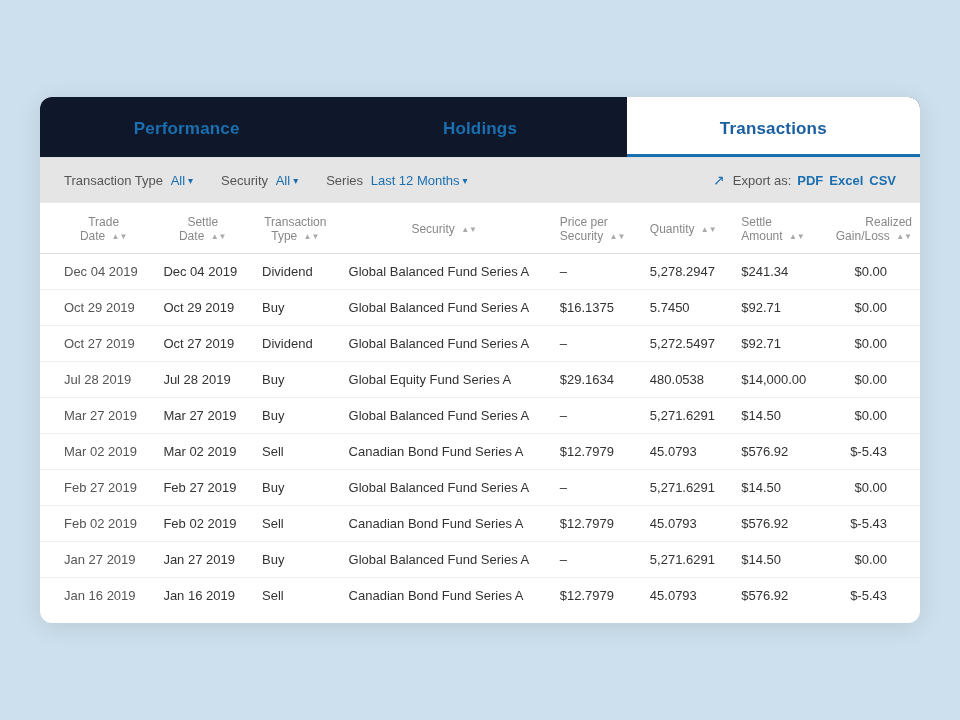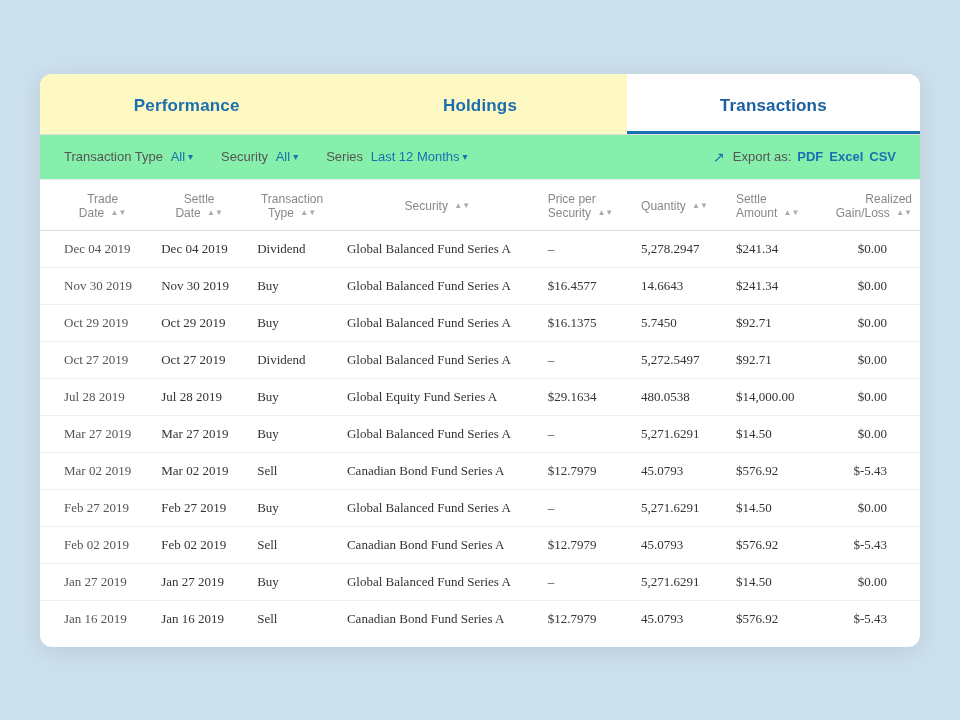--- a/index.html
+++ b/index.html
@@ -14,21 +14,21 @@
     .card {
       background: #fff;
       border-radius: 12px;
       width: 880px;
       box-shadow: 0 4px 24px rgba(0,0,0,0.10);
       overflow: hidden;
     }
     
     .tabs {
       display: flex;
-      background: #fef9c3;
+      background: #0f172a;
       border-bottom: 1px solid #e0e0e0;
     }
     .tab {
       flex: 1;
       text-align: center;
       padding: 22px 10px 18px;
       font-size: 17px;
       font-weight: 600;
       color: #1a6fb0;
       cursor: pointer;
@@ -46,21 +46,21 @@
       left: 0;
       right: 0;
       height: 3px;
       background: #1a6fb0;
     }
     
     .filters {
       display: flex;
       align-items: center;
       padding: 14px 24px;
-      background: #86efac;
+      background: #e5e5e5;
       border-bottom: 1px solid #ebebeb;
       gap: 0;
     }
     .filter-group {
       display: flex;
       align-items: center;
       margin-right: 28px;
       font-size: 13px;
       color: #555;
     }
@@ -128,21 +128,20 @@
       margin-left: 3px;
       vertical-align: middle;
       font-size: 8px;
       line-height: 1;
       color: #aaa;
     }
     thead th:first-child { padding-left: 24px; }
     thead th:last-child { padding-right: 8px; text-align: right; }
     tbody tr {
       border-bottom: 1px solid #f0f0f0;
-      font-family: Liberation Serif, serif;
     }
     tbody tr:last-child { border-bottom: none; }
     tbody td {
       padding: 10px 10px;
       color: #333;
       font-size: 13px;
       white-space: nowrap;
     }
     tbody td:first-child { padding-left: 24px; color: #555; }
     tbody td:last-child { padding-right: 33px; text-align: right; }
@@ -209,30 +208,20 @@
             <td>Dec 04 2019</td>
             <td>Dec 04 2019</td>
             <td>Dividend</td>
             <td>Global Balanced Fund Series A</td>
             <td class="col-right">–</td>
             <td class="col-right">5,278.2947</td>
             <td class="col-right">$241.34</td>
             <td class="col-right">$0.00</td>
           </tr>
           <tr>
-            <td>Nov 30 2019</td>
-            <td>Nov 30 2019</td>
-            <td>Buy</td>
-            <td>Global Balanced Fund Series A</td>
-            <td class="col-right">$16.4577</td>
-            <td class="col-right">14.6643</td>
-            <td class="col-right">$241.34</td>
-            <td class="col-right">$0.00</td>
-          </tr>
-          <tr>
             <td>Oct 29 2019</td>
             <td>Oct 29 2019</td>
             <td>Buy</td>
             <td>Global Balanced Fund Series A</td>
             <td class="col-right">$16.1375</td>
             <td class="col-right">5.7450</td>
             <td class="col-right">$92.71</td>
             <td class="col-right">$0.00</td>
           </tr>
           <tr>

